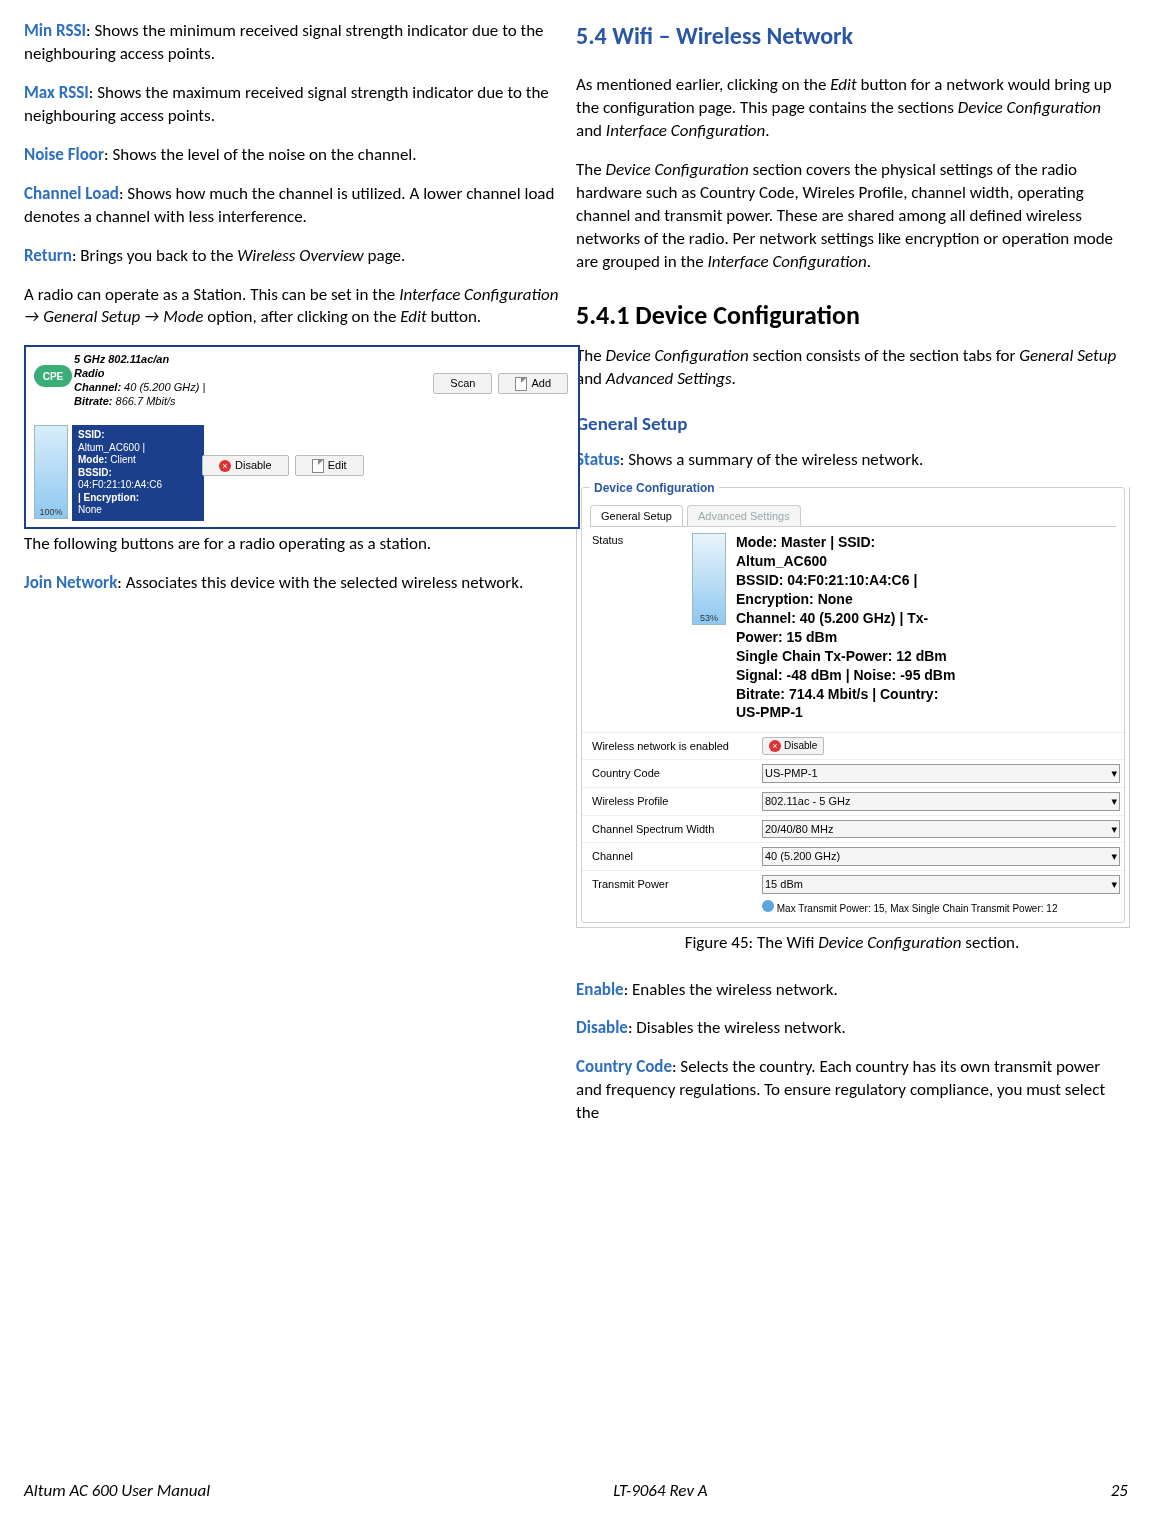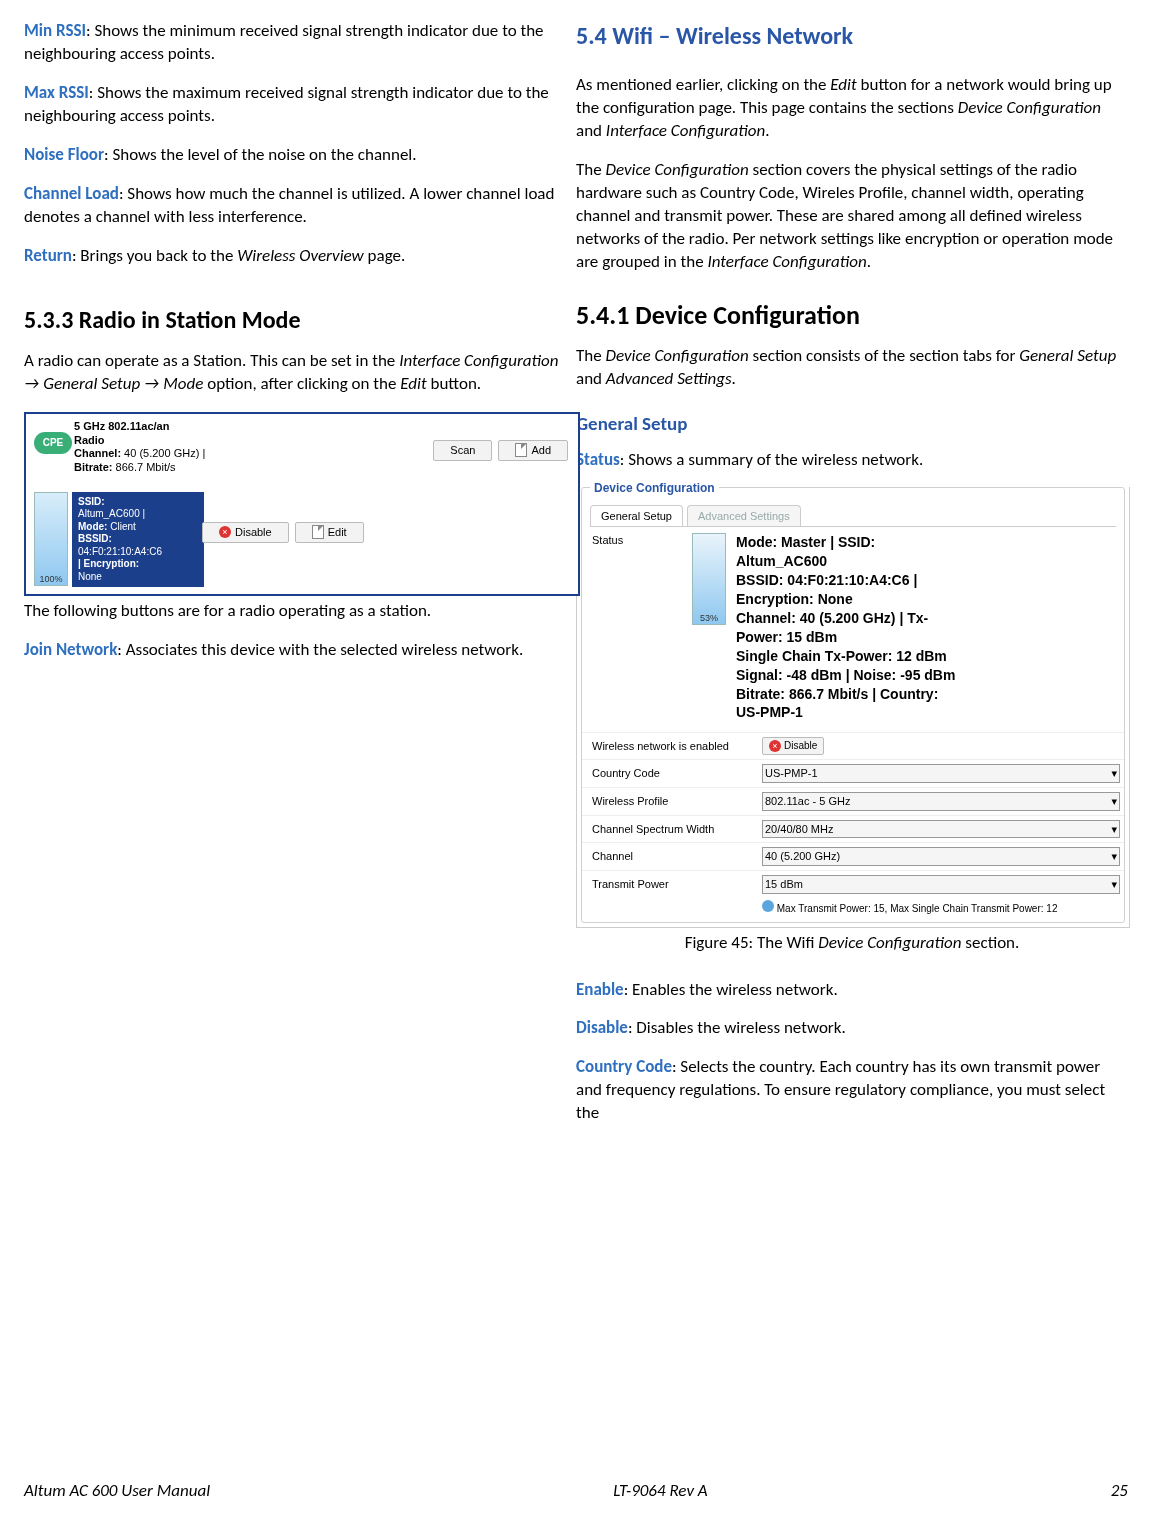--- a/index.html
+++ b/index.html
@@ -60,20 +60,21 @@
     width: 100%;
     height: 180px;
     position: relative;
     font-family: Arial, sans-serif;
   }
   .f44 .hdr {
     padding: 6px 1px 0 48px;
     font-weight: bold;
     color: #000;
     line-height: 1.25;
+    font-style: italic;
   }
   .f44 .badge {
     position: absolute;
     left: 8px; top: 18px;
     width: 38px; height: 22px;
     background: #3aae77; color: #fff;
     font-weight: bold; font-size: 10px;
     display:flex; align-items:center; justify-content:center;
     border-radius: 11px;
   }
@@ -157,21 +158,20 @@
 
 <div class="page">
 
   <div class="col">
     <p><span class="term">Min RSSI</span><span>: Shows the minimum received signal strength indicator due to the neighbouring access points.</span></p>
     <p><span class="term">Max RSSI</span><span>: Shows the maximum received signal strength indicator due to the neighbouring access points.</span></p>
     <p><span class="term">Noise Floor</span><span>: Shows the level of the noise on the channel.</span></p>
     <p><span class="term">Channel Load</span><span>: Shows how much the channel is utilized. A lower channel load denotes a channel with less interference.</span></p>
     <p><span class="term">Return</span><span>: Brings you back to the </span><span class="italic">Wireless Overview</span><span> page.</span></p>
 
-    <h2 class="sec">5.3.3 Radio in Station Mode</h2>
     <p><span>A radio can operate as a Station. This can be set in the </span><span class="italic">Interface Configuration → General Setup → Mode</span><span> option, after clicking on the </span><span class="italic">Edit</span><span> button.</span></p>
 
     <div class="figure">
       <div class="f44">
         <div class="badge">CPE</div>
         <div class="hdr">
           <div>5 GHz 802.11ac/an</div>
           <div>Radio</div>
           <div style="font-weight:normal"><b>Channel:</b><span> 40 (5.200 GHz) |</span></div>
           <div style="font-weight:normal"><b>Bitrate:</b><span> 866.7 Mbit/s</span></div>
@@ -241,21 +241,21 @@
               </div>
             <div class="statbox">
               <div><b>Mode:</b><span> Master | </span><b>SSID:</b></div>
               <div><b>Altum_AC600</b></div>
               <div><b>BSSID:</b><span> 04:F0:21:10:A4:C6 |</span></div>
               <div><b>Encryption:</b><span> None</span></div>
               <div><b>Channel:</b><span> 40 (5.200 GHz) | </span><b>Tx-</b></div>
               <div><b>Power:</b><span> 15 dBm</span></div>
               <div><b>Single Chain Tx-Power:</b><span> 12 dBm</span></div>
               <div><b>Signal:</b><span> -48 dBm | </span><b>Noise:</b><span> -95 dBm</span></div>
-              <div><b>Bitrate:</b><span> 866.7 Mbit/s | </span><b>Country:</b></div>
+              <div><b>Bitrate:</b><span> 714.4 Mbit/s | </span><b>Country:</b></div>
               <div><span>US-PMP-1</span></div>
             </div>
           </div>
           <div class="row">
             <div class="lbl">Wireless network is enabled</div>
             <div class="val"><span class="disablebtn">
                   <span class="redx">×</span>
                   <span>Disable</span>
                 </span></div>
           </div>

